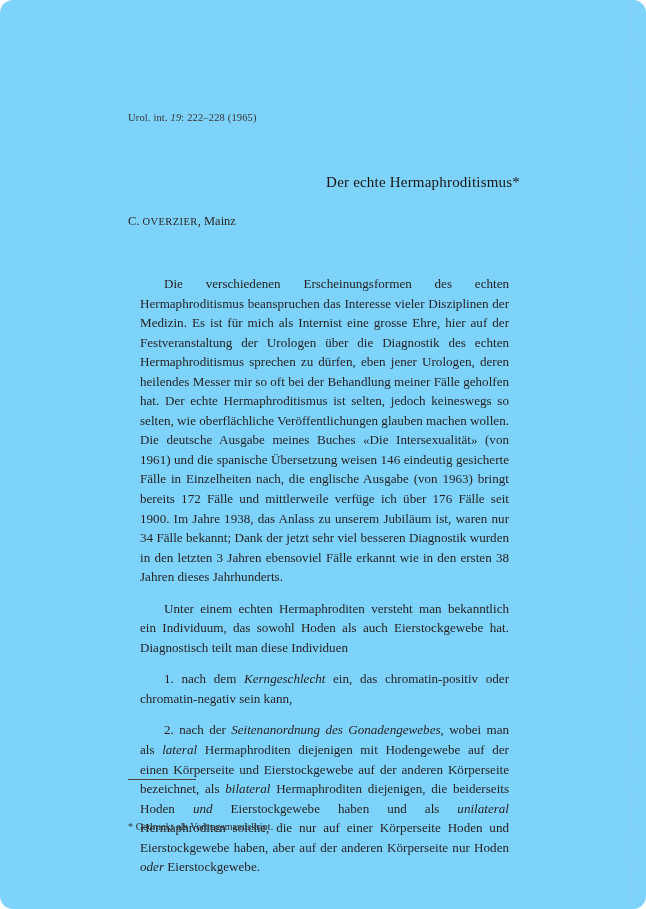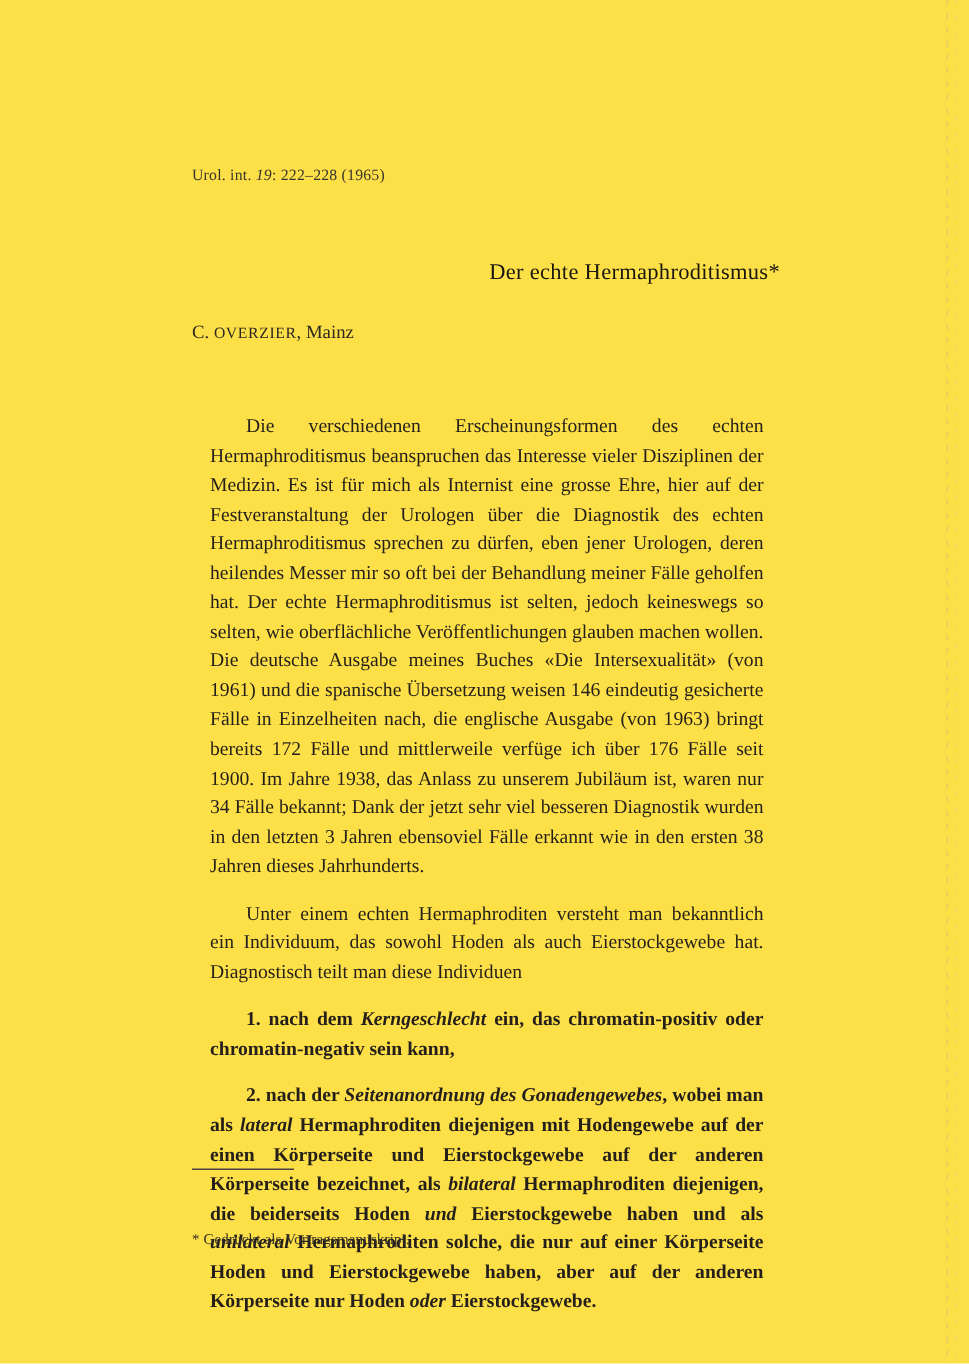--- a/index.html
+++ b/index.html
@@ -4,24 +4,25 @@
 <style>
   html, body {
     margin: 0;
     padding: 0;
     background: #ffffff;
   }
   .page {
     position: relative;
     width: 646px;
     height: 909px;
-    background: #fde047;
+    background: #7dd3fc;
     overflow: hidden;
     font-family: "Liberation Serif", "DejaVu Serif", serif;
     color: #23201e;
+    border-radius: 13px;
   }
   
   .scan-edge {
     position: absolute;
     top: 0;
     right: 14px;
     width: 1px;
     height: 909px;
     background: repeating-linear-gradient(
       to bottom,
@@ -99,21 +100,20 @@
     text-justify: inter-word;
     color: #241f1b;
     hyphens: manual;
   }
   .body-text p {
     margin: 12px;
     text-indent: 24px;
   }
   .body-text p.hang {
     text-indent: 24px;
-    font-weight: bold;
   }
   .body-text i {
     font-style: italic;
   }
 
   .footnote-rule {
     position: absolute;
     left: 128px;
     top: 779px;
     width: 68px;

